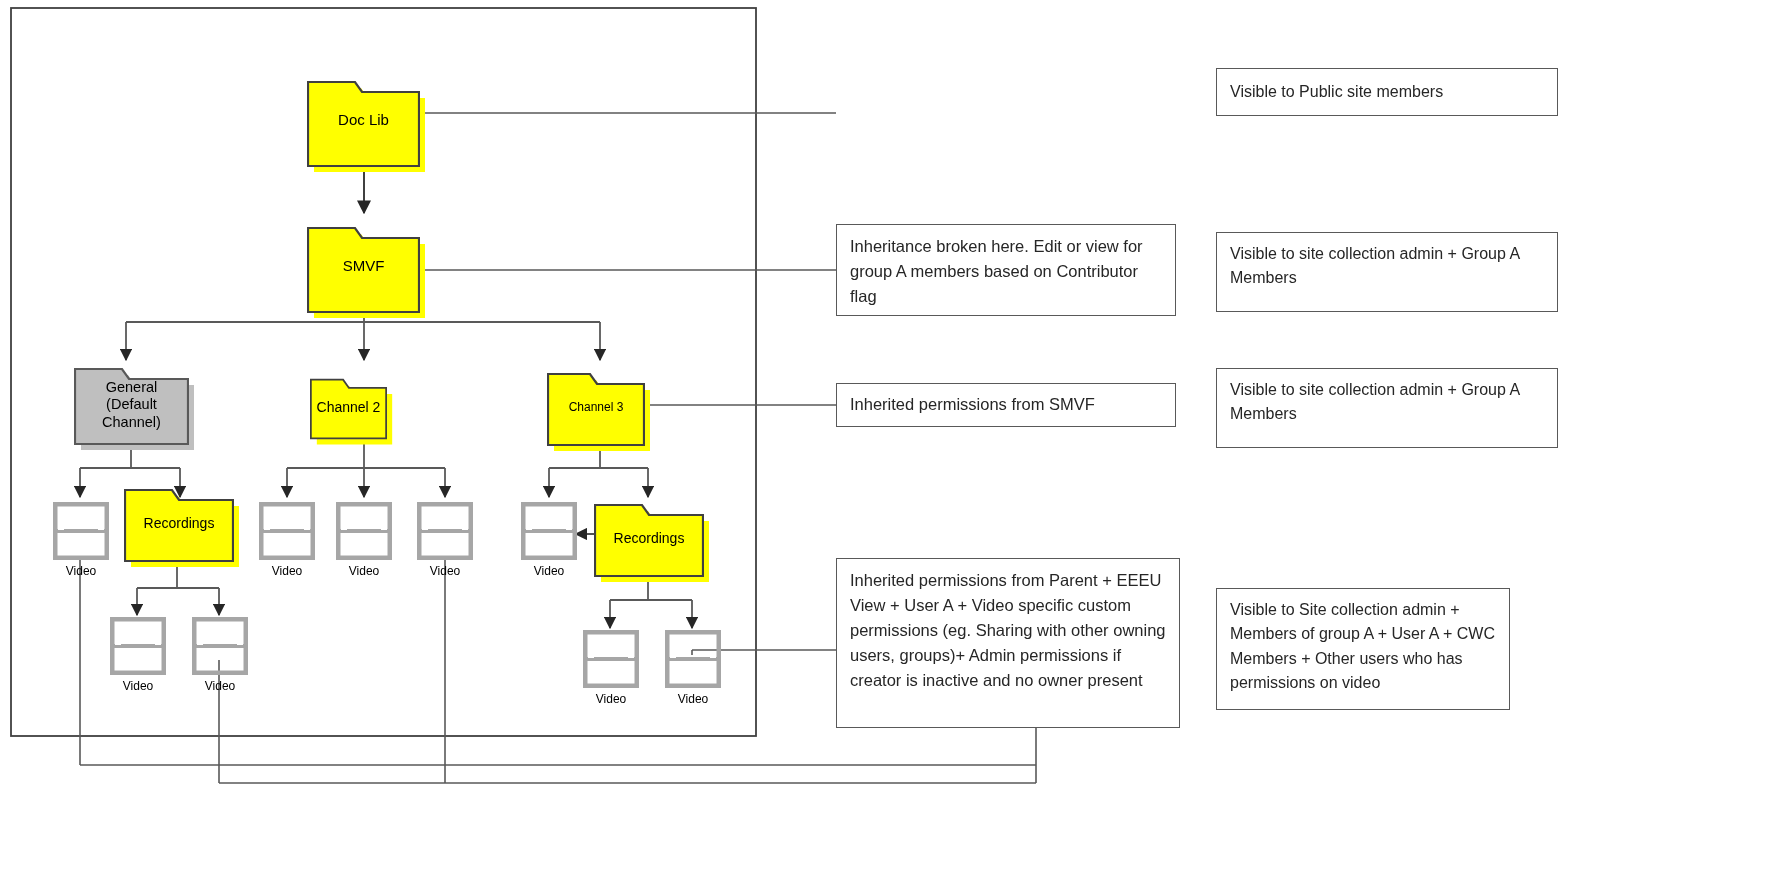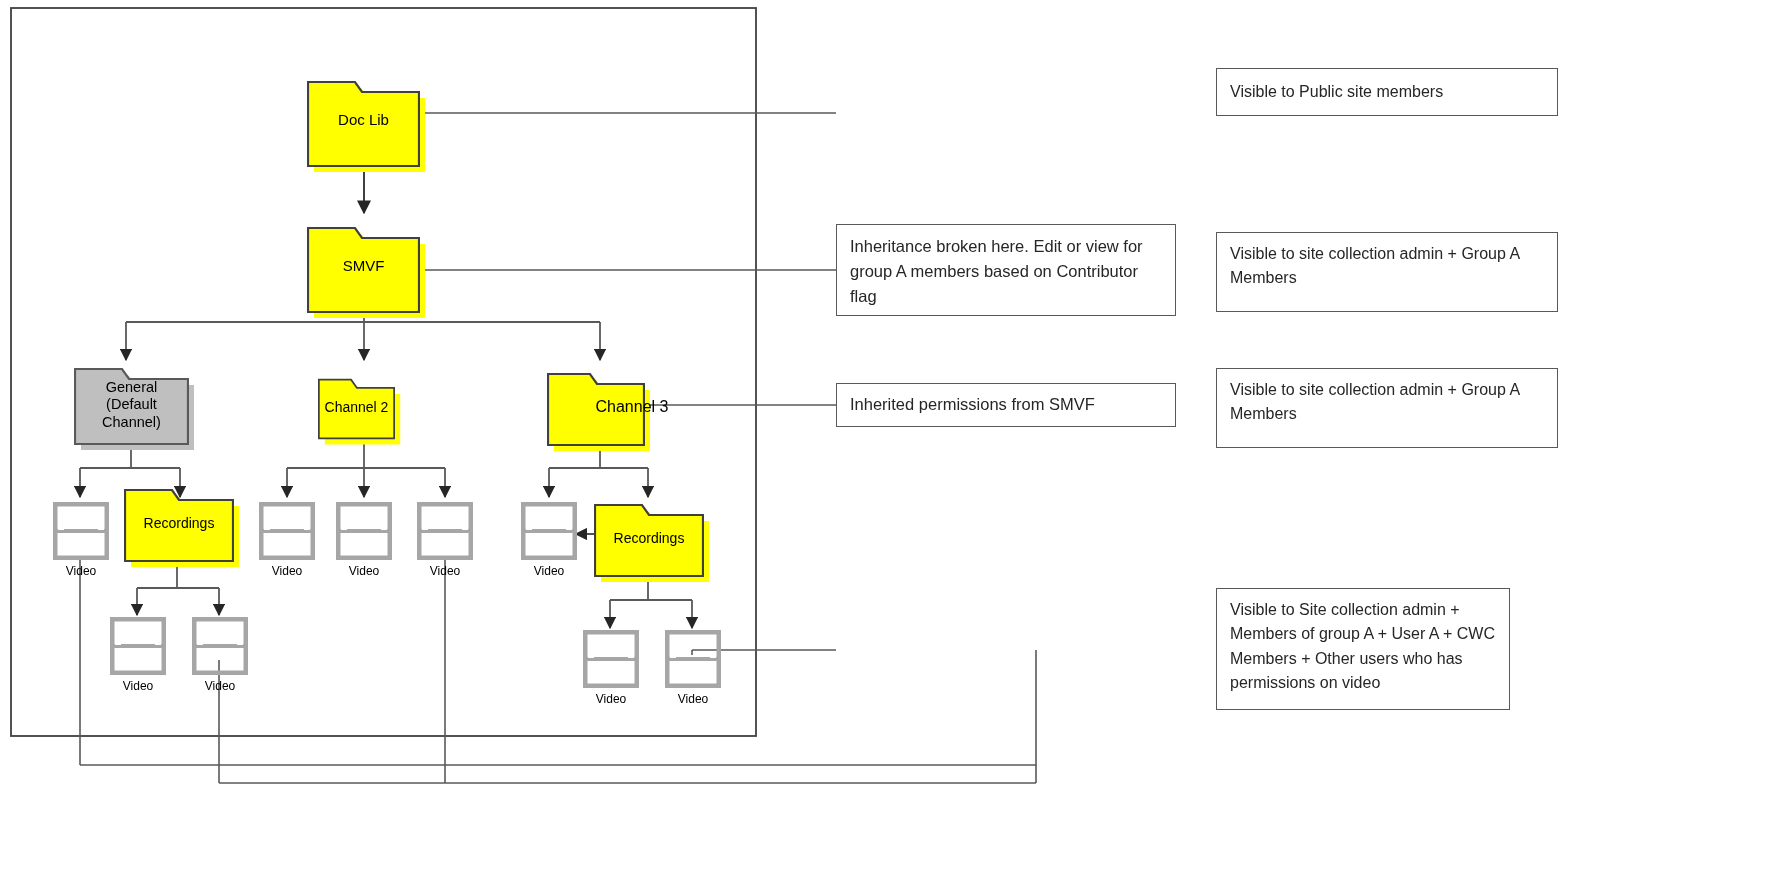--- a/index.html
+++ b/index.html
@@ -120,38 +120,38 @@
       <path d="M1,4 L48,4 L55,14 L114,14 L114,79 L1,79 Z" fill="#BFBFBF"></path>
       </svg>
     <svg class="body" viewBox="0 0 115 80">
       <path d="M1,4 L48,4 L55,14 L114,14 L114,79 L1,79 Z" fill="#BFBFBF" stroke="#595959" stroke-width="2.2" stroke-linejoin="miter"></path>
       </svg>
     <div class="label" style="font-size:14.5px;">General
 (Default
 Channel)</div>
   </div>
 
-  <div class="folder" style="left:318px;top:368px;width:77px;height:78px;">
+  <div class="folder" style="left:310px;top:368px;width:77px;height:78px;">
     <svg class="shadow" viewBox="0 0 93 78">
       <path d="M1,6 L40,6 L47,16 L92,16 L92,77 L1,77 Z" fill="#FFFF00"></path>
       </svg>
     <svg class="body" viewBox="0 0 93 78">
       <path d="M1,6 L40,6 L47,16 L92,16 L92,77 L1,77 Z" fill="#FFFF00" stroke="#404040" stroke-width="2.2" stroke-linejoin="miter"></path>
       </svg>
     <div class="label" style="font-size:14px;">Channel 2</div>
   </div>
 
   <div class="folder" style="left:547px;top:368px;width:98px;height:78px;">
     <svg class="shadow" viewBox="0 0 98 78">
       <path d="M1,6 L43,6 L50,16 L97,16 L97,77 L1,77 Z" fill="#FFFF00"></path>
       </svg>
     <svg class="body" viewBox="0 0 98 78">
       <path d="M1,6 L43,6 L50,16 L97,16 L97,77 L1,77 Z" fill="#FFFF00" stroke="#404040" stroke-width="2.2" stroke-linejoin="miter"></path>
       </svg>
-    <div class="label" style="font-size:16px;margin-left:36px;">Channel 3</div>
+    <div class="label" style="font-size:12px;">Channel 3</div>
   </div>
 
   <div class="folder" style="left:124px;top:485px;width:110px;height:77px;">
     <svg class="shadow" viewBox="0 0 110 77">
       <path d="M1,5 L48,5 L55,15 L109,15 L109,76 L1,76 Z" fill="#FFFF00"></path>
       </svg>
     <svg class="body" viewBox="0 0 110 77">
       <path d="M1,5 L48,5 L55,15 L109,15 L109,76 L1,76 Z" fill="#FFFF00" stroke="#404040" stroke-width="2.2" stroke-linejoin="miter"></path>
       </svg>
     <div class="label" style="font-size:14px;">Recordings</div>
@@ -309,20 +309,21 @@
         <rect x="45" y="44" width="6" height="7" fill="#fff"></rect>
     </svg>
     <div class="vlabel">Video</div>
   </div>
 
 
   <div class="note" style="left:836px;top:383px;width:340px;height:44px;display:flex;align-items:center;">Inherited permissions from SMVF</div>
 
   <div class="note" style="left:836px;top:224px;width:340px;height:92px;">Inheritance broken here. Edit or view for group A members based on Contributor flag</div>
 
+  <div class="note" style="left:836px;top:558px;width:344px;height:170px;">Inherited permissions from Parent + EEEU View + User A + Video specific custom permissions (eg. Sharing with other owning users, groups)+ Admin permissions if creator is inactive and no owner present</div>
 
   <div class="note right" style="left:1216px;top:68px;width:342px;height:48px;display:flex;align-items:center;">Visible to Public site members</div>
 
   <div class="note right" style="left:1216px;top:232px;width:342px;height:80px;">Visible to site collection admin + Group A Members</div>
 
   <div class="note right" style="left:1216px;top:368px;width:342px;height:80px;">Visible to site collection admin + Group A Members</div>
 
   <div class="note right" style="left:1216px;top:588px;width:294px;height:122px;">Visible to Site collection admin + Members of group A + User A + CWC Members + Other users who has permissions on video</div>
 
 </div>

